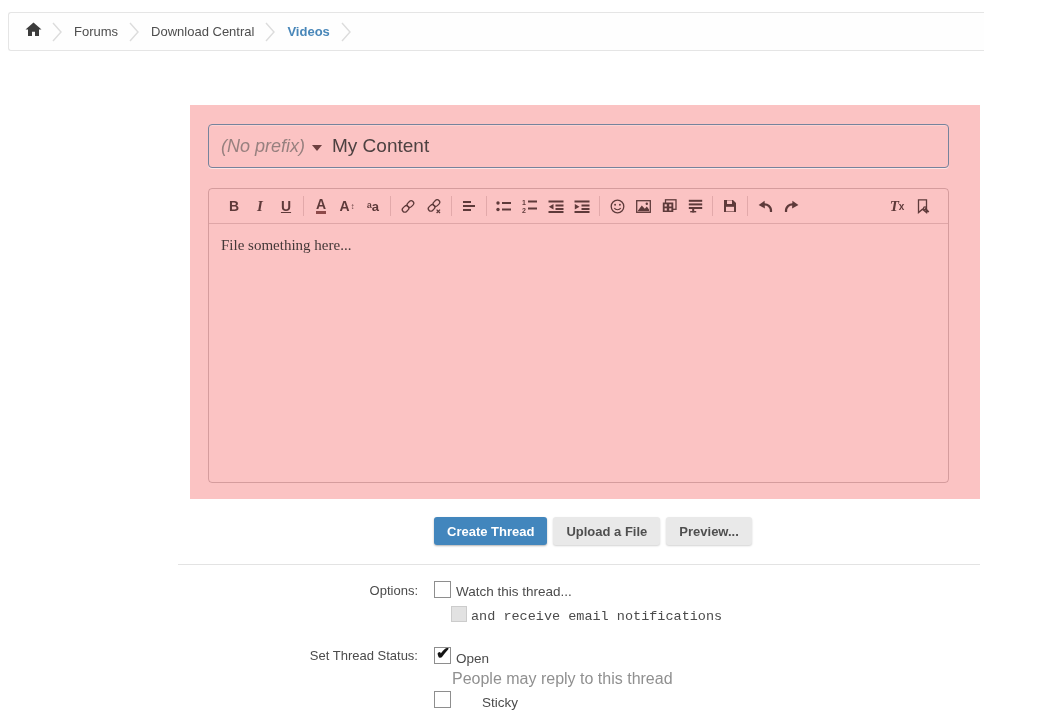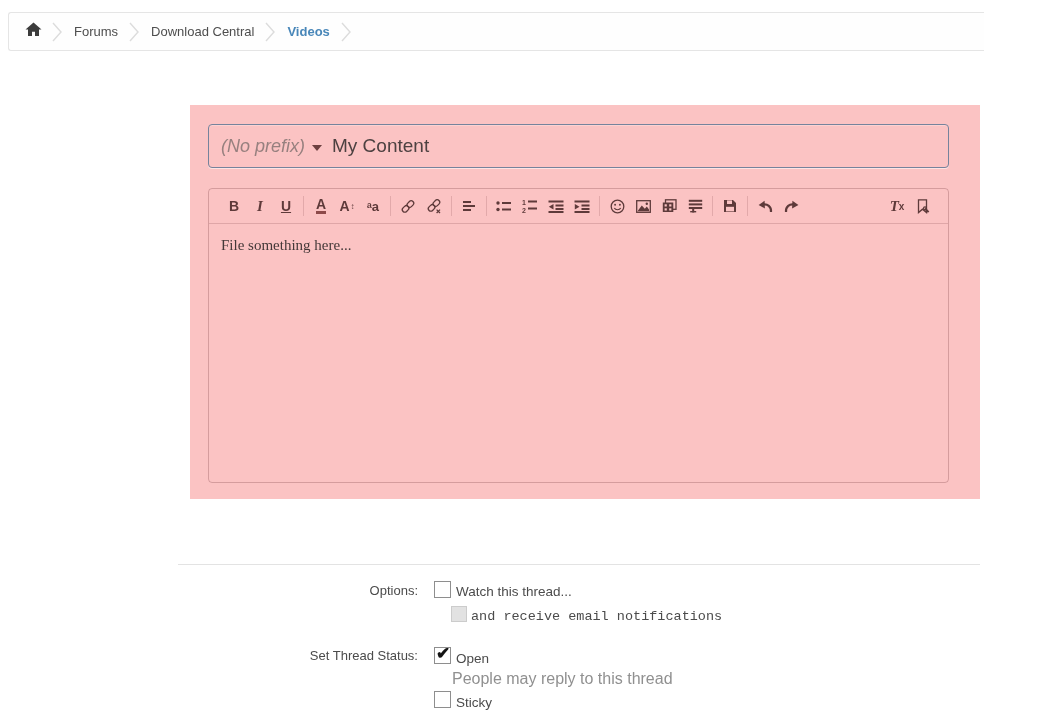--- a/index.html
+++ b/index.html
@@ -334,35 +334,40 @@
                 <circle cx="9" cy="9.3" r="1.5" fill="none" stroke="#5e3a3a" stroke-width="1.2"></circle>
               </svg>
             </span>
         </span>
       </span>
     </div>
 
     <div class="editor-body">File something here...</div>
   </div>
 
+  <div class="btn-row">
+    <button class="btn btn-primary">Create Thread</button>
+    <button class="btn btn-secondary">Upload a File</button>
+    <button class="btn btn-secondary">Preview...</button>
+  </div>
 
   <div class="divider"></div>
 
   <div class="opt-label" style="left:218px; top:583px;">Options:</div>
 
   <div class="cbx" style="left:434px; top:581px;"></div>
   <div class="cbx-label" style="left:456px; top:584px;">Watch this thread...</div>
 
   <div class="cbx disabled" style="left:451px; top:606px;"></div>
   <div class="cbx-label dim" style="left:471px; top:609px;font-family:Liberation Mono, monospace;">and receive email notifications</div>
 
   <div class="opt-label" style="left:218px; top:648px;">Set Thread Status:</div>
 
   <div class="cbx" style="left:434px; top:647px;">
     <span class="check">✔</span>
   </div>
   <div class="cbx-label" style="left:456px; top:651px;">Open</div>
   <div class="hint" style="left:452px; top:670px;">People may reply to this thread</div>
 
   <div class="cbx" style="left:434px; top:691px;"></div>
-  <div class="cbx-label" style="left:456px; top:695px;">Sticky</div>
+  <div class="cbx-label" style="left:482px; top:695px;">Sticky</div>
 
 </div>
 
 </body></html>

